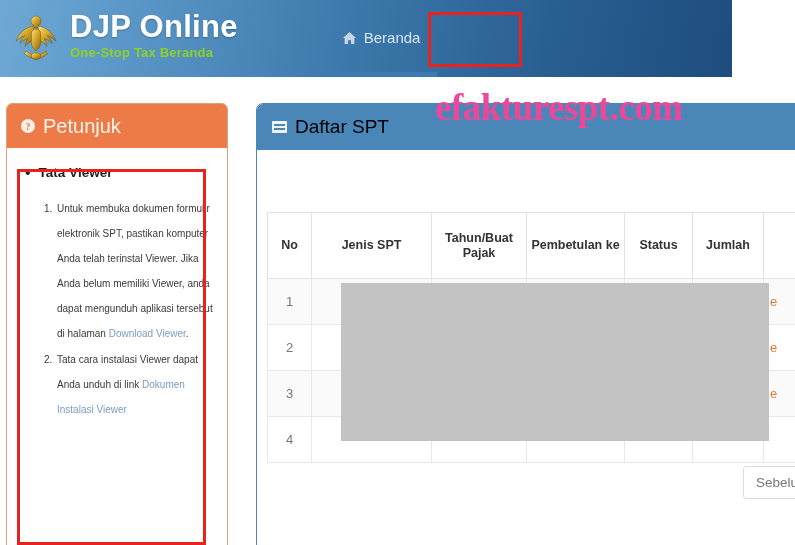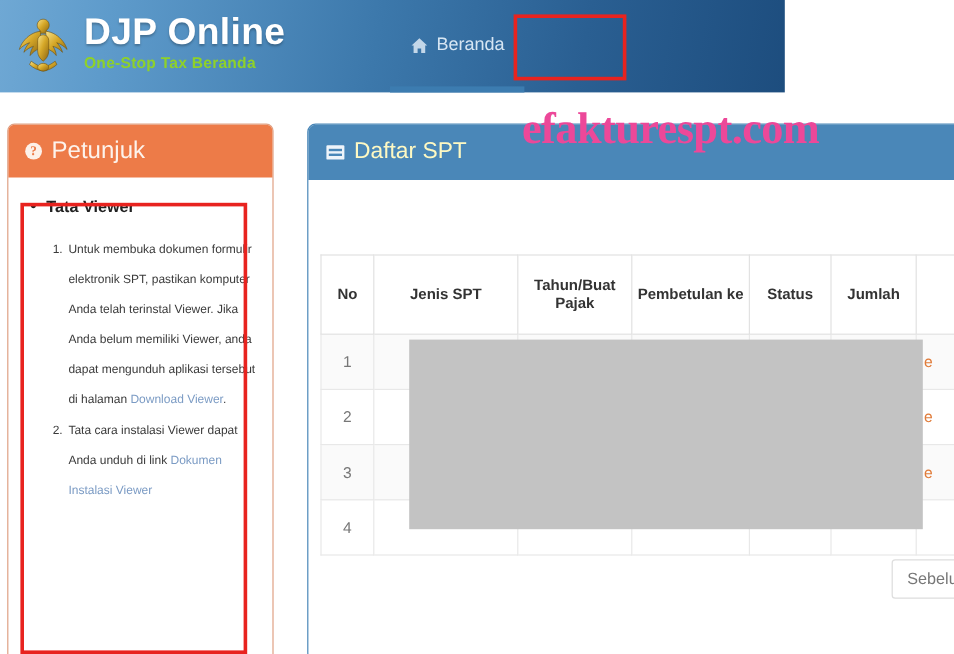--- a/index.html
+++ b/index.html
@@ -8,21 +8,21 @@
     width: 795px; height: 545px;
     overflow: hidden;
     background: #ffffff;
     font-family: "Liberation Sans", sans-serif;
   }
 
   #app { position: relative; width: 795px; height: 545px; overflow: hidden; background:#fff; }
 
   
   .topbar {
-    position: absolute; left: 0; top: 0; width: 654px; height: 77px;
+    position: absolute; left: 0; top: 0; width: 732px; height: 77px;
     background: linear-gradient(100deg, #6fa8d4 0%, #5e9bcb 14%, #3c78ab 48%, #2a5f92 74%, #1d4d7e 100%);
     overflow: hidden;
   }
   .brand { position: absolute; left: 8px; top: 7px; display: flex; align-items: flex-start; }
   .logo-emblem {
     width: 56px; height: 58px; position: relative; flex: 0 0 56px;
   }
   .brand-text { margin-left: 6px; margin-top: 3px; }
   .brand-title {
     font-size: 31px; font-weight: bold; color: #ffffff; line-height: 34px;
@@ -84,21 +84,21 @@
   
   .panel-main {
     position: absolute; left: 256px; top: 103px; width: 560px; height: 448px;
     border: 1px solid #4a87b8; border-radius: 7px 0 0 7px;
     background: #ffffff;
   }
   .panel-main-head {
     height: 46px; background: #4a87b8; border-radius: 6px 0 0 0;
     display: flex; align-items: center; padding-left: 15px; gap: 8px;
   }
-  .panel-main-title { color: #fef9c3; font-size: 19px; line-height: 22px; }
+  .panel-main-title { color: #000000; font-size: 19px; line-height: 22px; }
   .list-ico {
     width: 15px; height: 12px; background: #eef4fa; border-radius: 1px;
     position: relative; flex: 0 0 15px;
   }
   .list-ico:before, .list-ico:after {
     content:""; position: absolute; left: 2px; right: 2px; height: 2px; background:#4a87b8;
   }
   .list-ico:before { top: 3px; }
   .list-ico:after  { top: 7px; }
 

